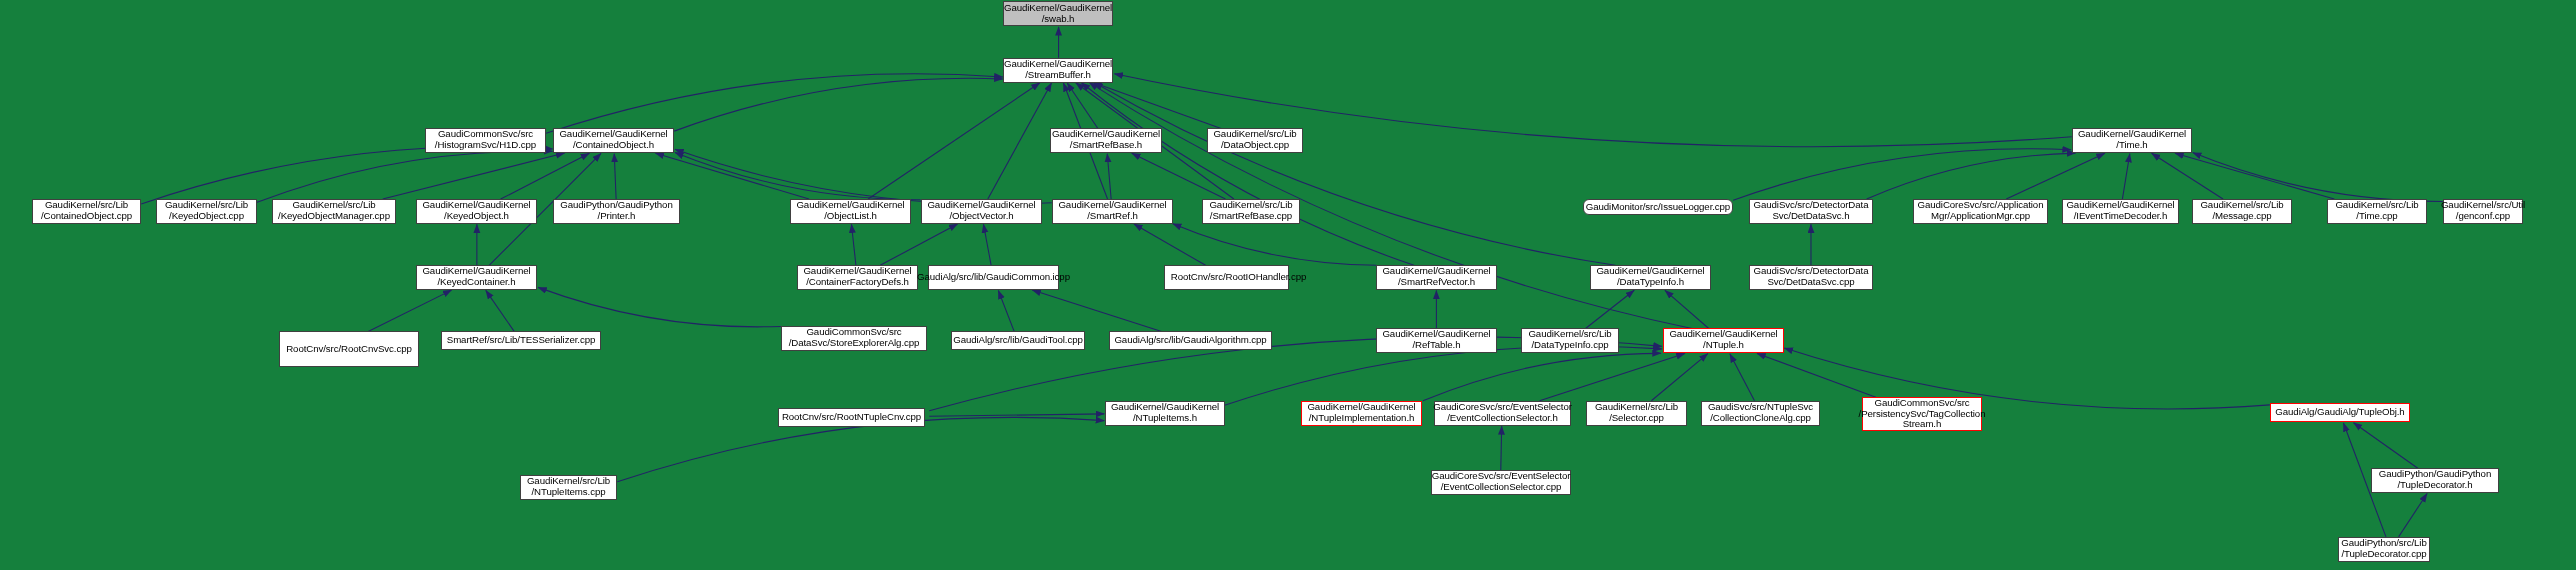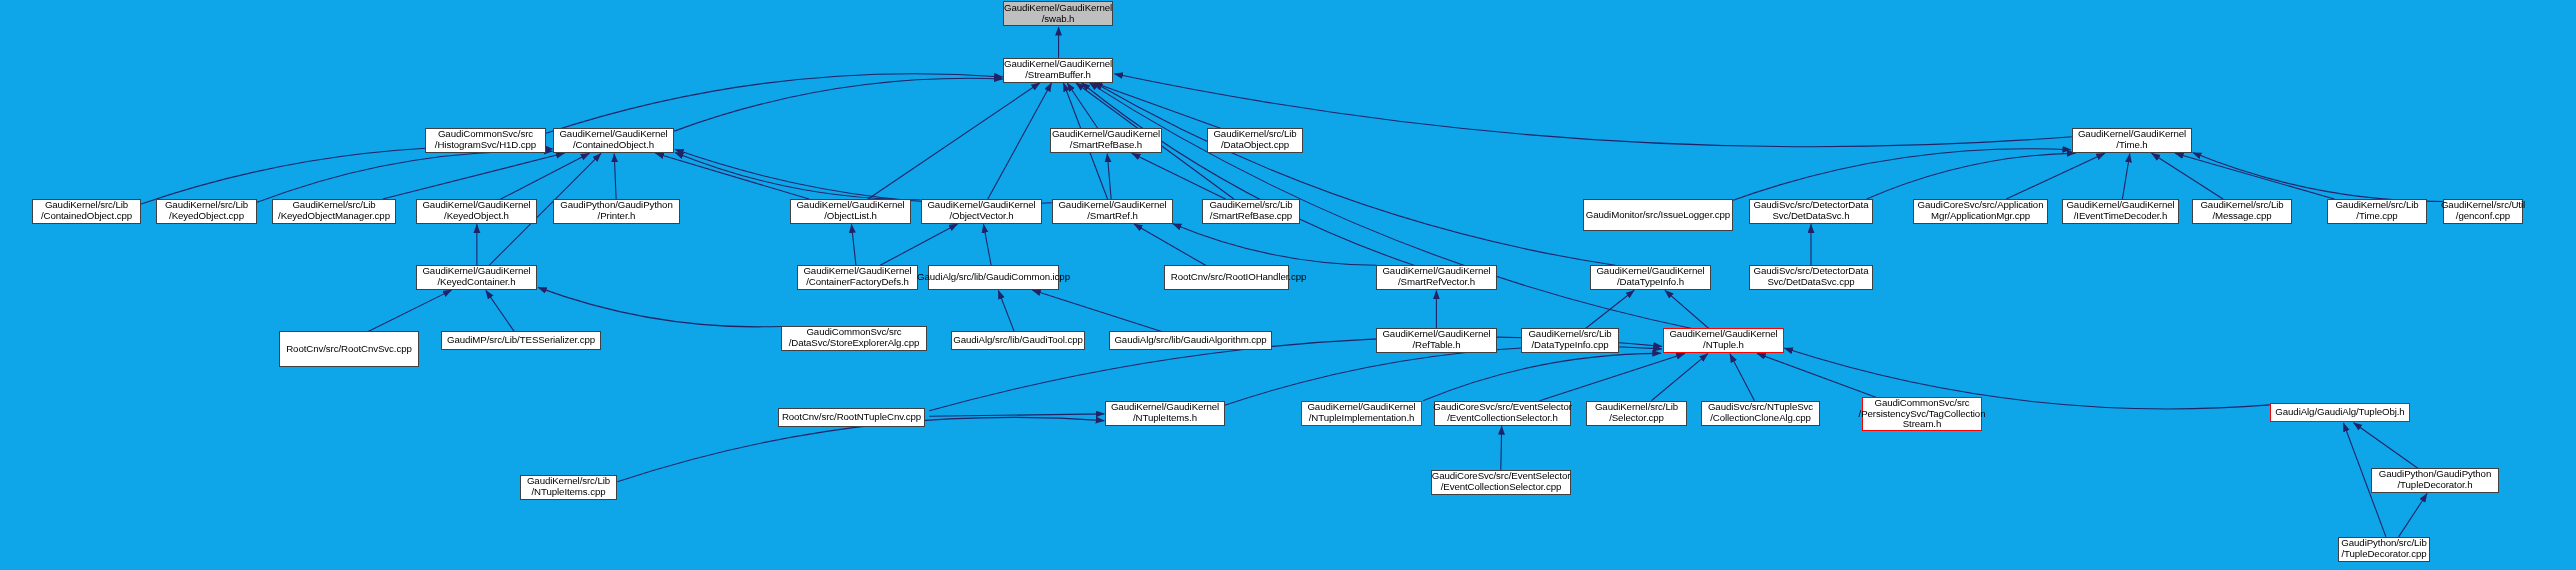--- a/index.html
+++ b/index.html
@@ -1,20 +1,20 @@
 <!DOCTYPE html>
 <html style="font-size:11.5px"><head>
 <meta charset="utf-8">
 <style>
   html,body{margin:0;padding:0;background:#ffffff;}
   #canvas{
     position:relative;
     width:2576px;
     height:571px;
-    background:#0ea5e9;
+    background:#15803d;
     font-family:"Liberation Sans", sans-serif;
     overflow:hidden;
   }
   #edges{position:absolute;left:0;top:0;width:2576px;height:571px;pointer-events:none;}
   .node{
     position:absolute;
     box-sizing:border-box;
     border:0.7px solid #404040;
     background:#ffffff;
     color:#000000;
@@ -130,21 +130,21 @@
       <div class="node" style="left: 553px; top: 199px; width: 127px; height: 24.5px;">GaudiPython/GaudiPython
 /Printer.h</div>
       <div class="node" style="left: 790px; top: 199px; width: 121px; height: 24.5px;">GaudiKernel/GaudiKernel
 /ObjectList.h</div>
       <div class="node" style="left: 921px; top: 199px; width: 121px; height: 24.5px;">GaudiKernel/GaudiKernel
 /ObjectVector.h</div>
       <div class="node" style="left: 1052px; top: 199px; width: 121px; height: 24.5px;">GaudiKernel/GaudiKernel
 /SmartRef.h</div>
       <div class="node" style="left: 1202px; top: 199px; width: 98px; height: 24.5px;">GaudiKernel/src/Lib
 /SmartRefBase.cpp</div>
-      <div class="node" style="left: 1583px; top: 199px; width: 150px; height: 32px;">GaudiMonitor/src/IssueLogger.cpp</div>
+      <div class="node" style="left: 1583px; top: 199px; width: 150px; height: 16px; border-radius: 6px;">GaudiMonitor/src/IssueLogger.cpp</div>
       <div class="node" style="left: 1749px; top: 199px; width: 124px; height: 24.5px;">GaudiSvc/src/DetectorData
 Svc/DetDataSvc.h</div>
       <div class="node" style="left: 1913px; top: 199px; width: 135px; height: 24.5px;">GaudiCoreSvc/src/Application
 Mgr/ApplicationMgr.cpp</div>
       <div class="node" style="left: 2062px; top: 199px; width: 117px; height: 24.5px;">GaudiKernel/GaudiKernel
 /IEventTimeDecoder.h</div>
       <div class="node" style="left: 2192px; top: 199px; width: 100px; height: 24.5px;">GaudiKernel/src/Lib
 /Message.cpp</div>
       <div class="node" style="left: 2327px; top: 199px; width: 100px; height: 24.5px;">GaudiKernel/src/Lib
 /Time.cpp</div>
@@ -156,21 +156,21 @@
 /ContainerFactoryDefs.h</div>
       <div class="node" style="left: 928px; top: 265px; width: 131px; height: 24.5px; text-align: center;">GaudiAlg/src/lib/GaudiCommon.icpp</div>
       <div class="node" style="left: 1164px; top: 265px; width: 125px; height: 24.5px; padding-left: 24px;">RootCnv/src/RootIOHandler.cpp</div>
       <div class="node" style="left: 1376px; top: 265px; width: 121px; height: 24.5px;">GaudiKernel/GaudiKernel
 /SmartRefVector.h</div>
       <div class="node" style="left: 1590px; top: 265px; width: 121px; height: 24.5px;">GaudiKernel/GaudiKernel
 /DataTypeInfo.h</div>
       <div class="node" style="left: 1749px; top: 265px; width: 124px; height: 24.5px;">GaudiSvc/src/DetectorData
 Svc/DetDataSvc.cpp</div>
       <div class="node" style="left: 279px; top: 331px; width: 140px; height: 36px;">RootCnv/src/RootCnvSvc.cpp</div>
-      <div class="node" style="left: 441px; top: 331px; width: 160px; height: 19px;">GaudiMP/src/Lib/TESSerializer.cpp</div>
+      <div class="node" style="left: 441px; top: 331px; width: 160px; height: 19px;">SmartRef/src/Lib/TESSerializer.cpp</div>
       <div class="node" style="left: 781px; top: 326px; width: 146px; height: 24.5px;">GaudiCommonSvc/src
 /DataSvc/StoreExplorerAlg.cpp</div>
       <div class="node" style="left: 951px; top: 331px; width: 134px; height: 19px;">GaudiAlg/src/lib/GaudiTool.cpp</div>
       <div class="node" style="left: 1109px; top: 331px; width: 163px; height: 19px;">GaudiAlg/src/lib/GaudiAlgorithm.cpp</div>
       <div class="node" style="left: 1376px; top: 328px; width: 121px; height: 24.5px;">GaudiKernel/GaudiKernel
 /RefTable.h</div>
       <div class="node" style="left: 1521px; top: 328px; width: 98px; height: 24.5px;">GaudiKernel/src/Lib
 /DataTypeInfo.cpp</div>
       <div class="node red" style="left: 1663px; top: 328px; width: 121px; height: 24.5px;">GaudiKernel/GaudiKernel
 /NTuple.h</div>

